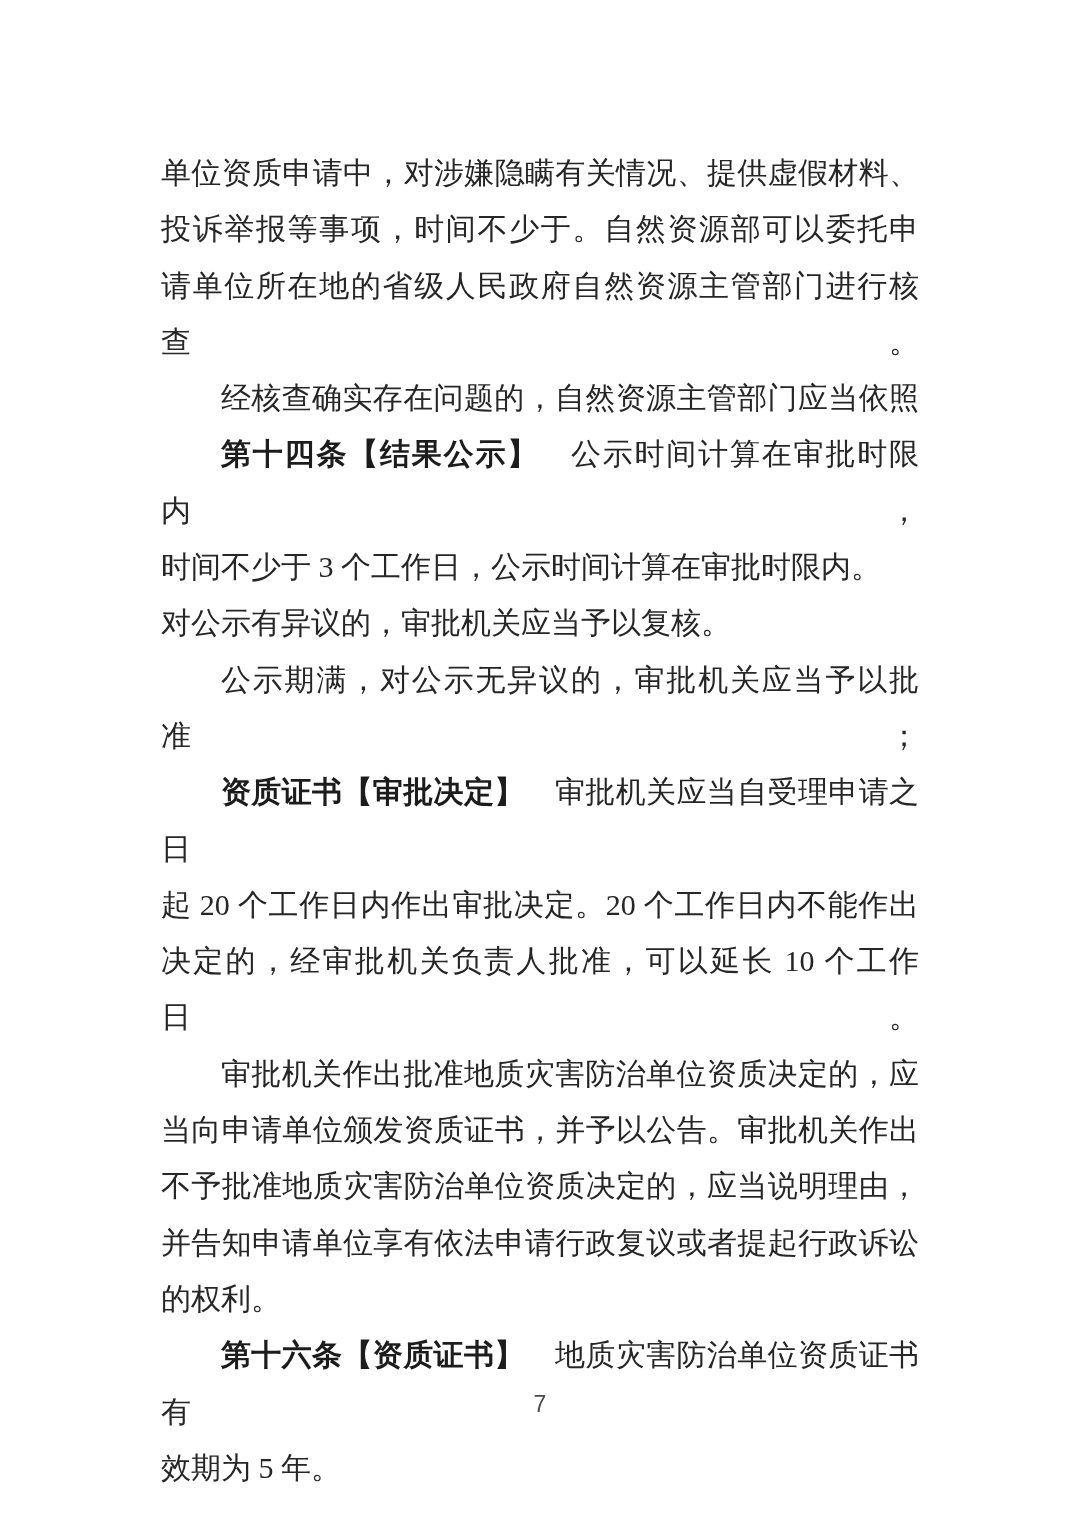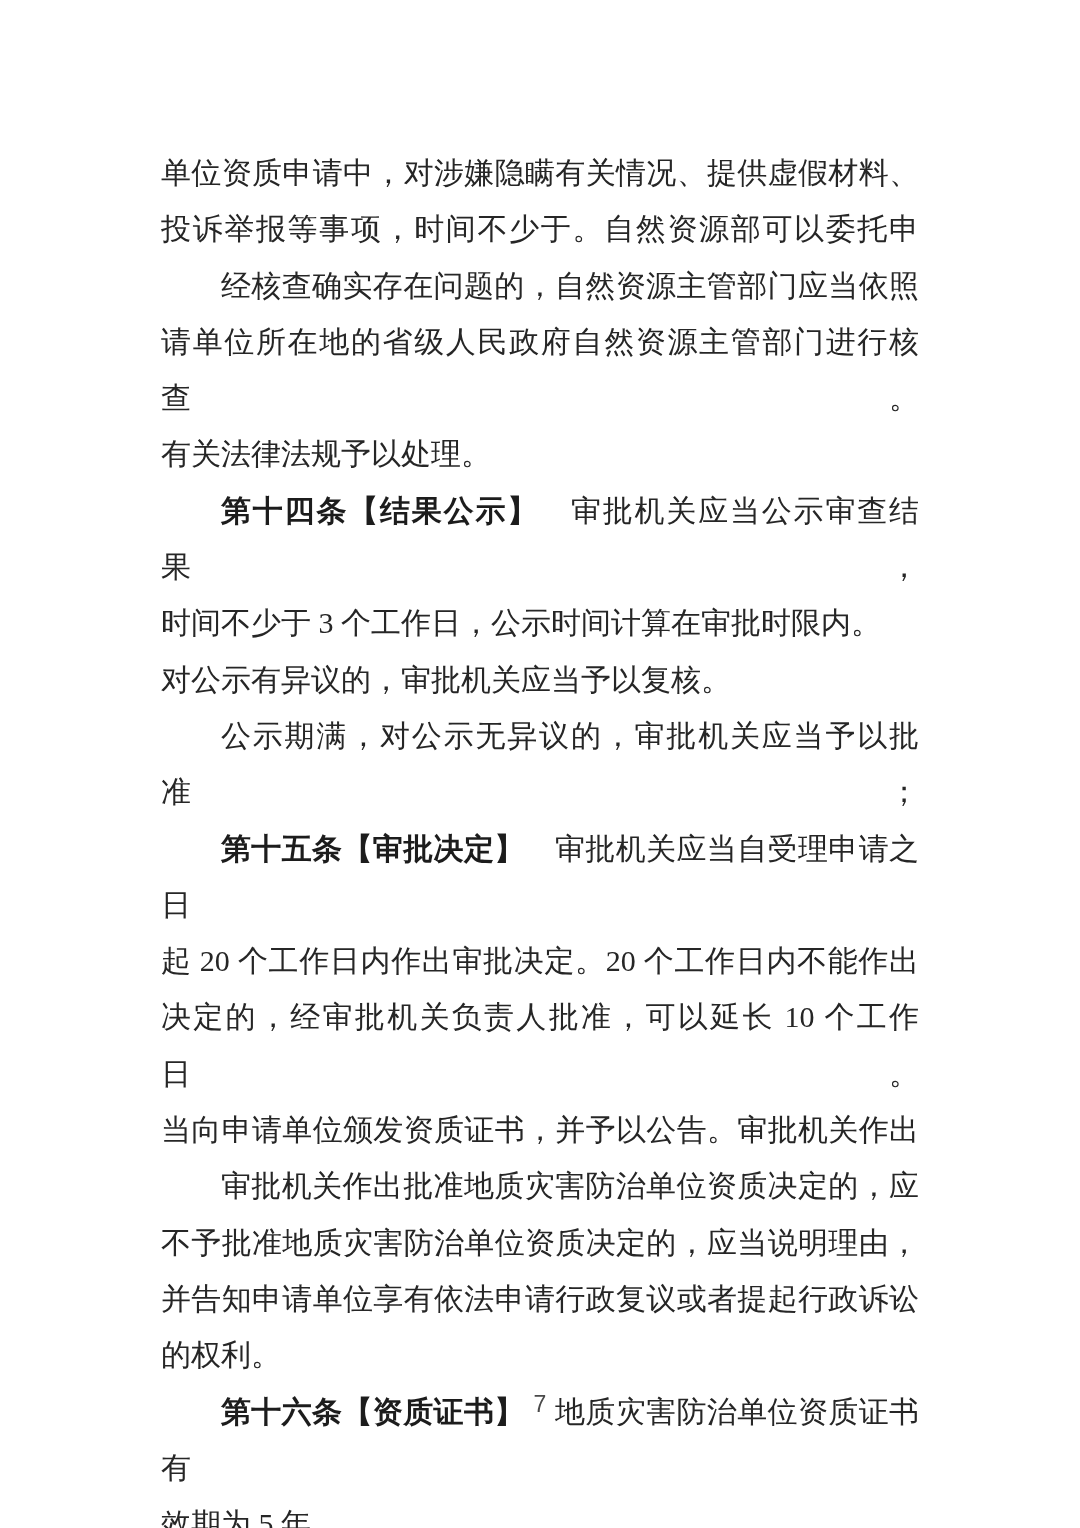--- a/index.html
+++ b/index.html
@@ -55,32 +55,31 @@
     color: #4a4a4a;
     font-family: "Liberation Sans", sans-serif;
   }
 </style>
 </head>
 <body>
 
 <div class="doc">
   <div class="line jl"><span>单位资质申请中，对涉嫌隐瞒有关情况、提供虚假材料、</span></div>
   <div class="line jl"><span>投诉举报等事项，时间不少于。自然资源部可以委托申</span></div>
+  <div class="line jl"><span>请单位所在地的省级人民政府自然资源主管部门进行核查。</span></div>
   <div class="line jl ind"><span>经核查确实存在问题的，自然资源主管部门应当依照</span></div>
-  <div class="line jl"><span>请单位所在地的省级人民政府自然资源主管部门进行核查。</span></div>
-  <div class="line"><span>有关法律法规予以处理。</span></div>
-  <div class="line jl ind"><span class="head">第十四条【结果公示】</span><span>　审批机关应当公示审查结果，</span></div>
+  <div class="line jl ind"><span class="head">第十四条【结果公示】</span><span>　公示时间计算在审批时限内，</span></div>
   <div class="line"><span>时间不少于 3 个工作日，公示时间计算在审批时限内。</span></div>
   <div class="line"><span>对公示有异议的，审批机关应当予以复核。</span></div>
   <div class="line jl ind"><span>公示期满，对公示无异议的，审批机关应当予以批准；</span></div>
-  <div class="line jl ind"><span class="head">第十五条【审批决定】</span><span>　审批机关应当自受理申请之日</span></div>
+  <div class="line jl ind"><span class="head">资质证书【审批决定】</span><span>　审批机关应当自受理申请之日</span></div>
   <div class="line jl"><span>起 20 个工作日内作出审批决定。20 个工作日内不能作出</span></div>
   <div class="line jl"><span>决定的，经审批机关负责人批准，可以延长 10 个工作日。</span></div>
+  <div class="line jl ind"><span>审批机关作出批准地质灾害防治单位资质决定的，应</span></div>
   <div class="line jl"><span>当向申请单位颁发资质证书，并予以公告。审批机关作出</span></div>
-  <div class="line jl ind"><span>审批机关作出批准地质灾害防治单位资质决定的，应</span></div>
   <div class="line jl"><span>不予批准地质灾害防治单位资质决定的，应当说明理由，</span></div>
   <div class="line jl"><span>并告知申请单位享有依法申请行政复议或者提起行政诉讼</span></div>
   <div class="line"><span>的权利。</span></div>
   <div class="line jl ind"><span class="head">第十六条【资质证书】</span><span>　地质灾害防治单位资质证书有</span></div>
   <div class="line"><span>效期为 5 年。</span></div>
 
 </div>
 
 <div class="page-footer">
   <span>7</span>

